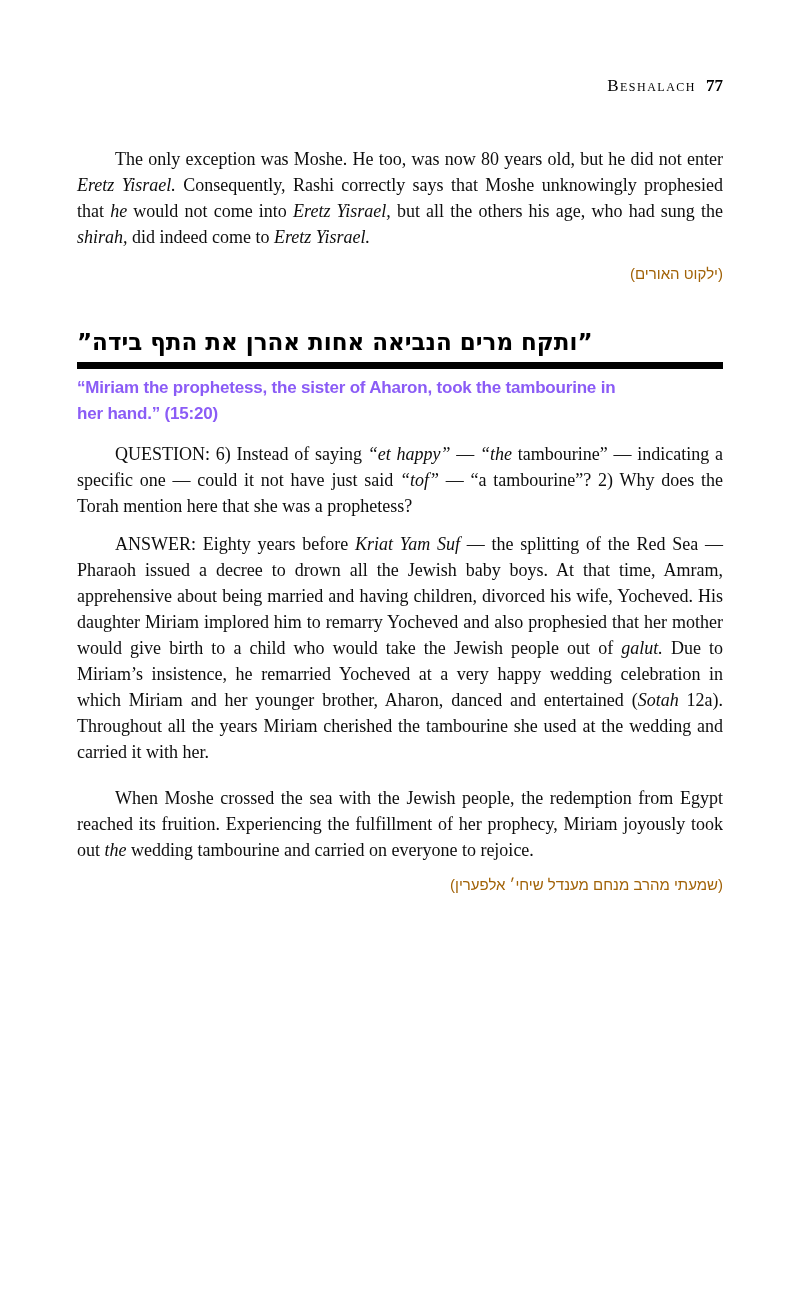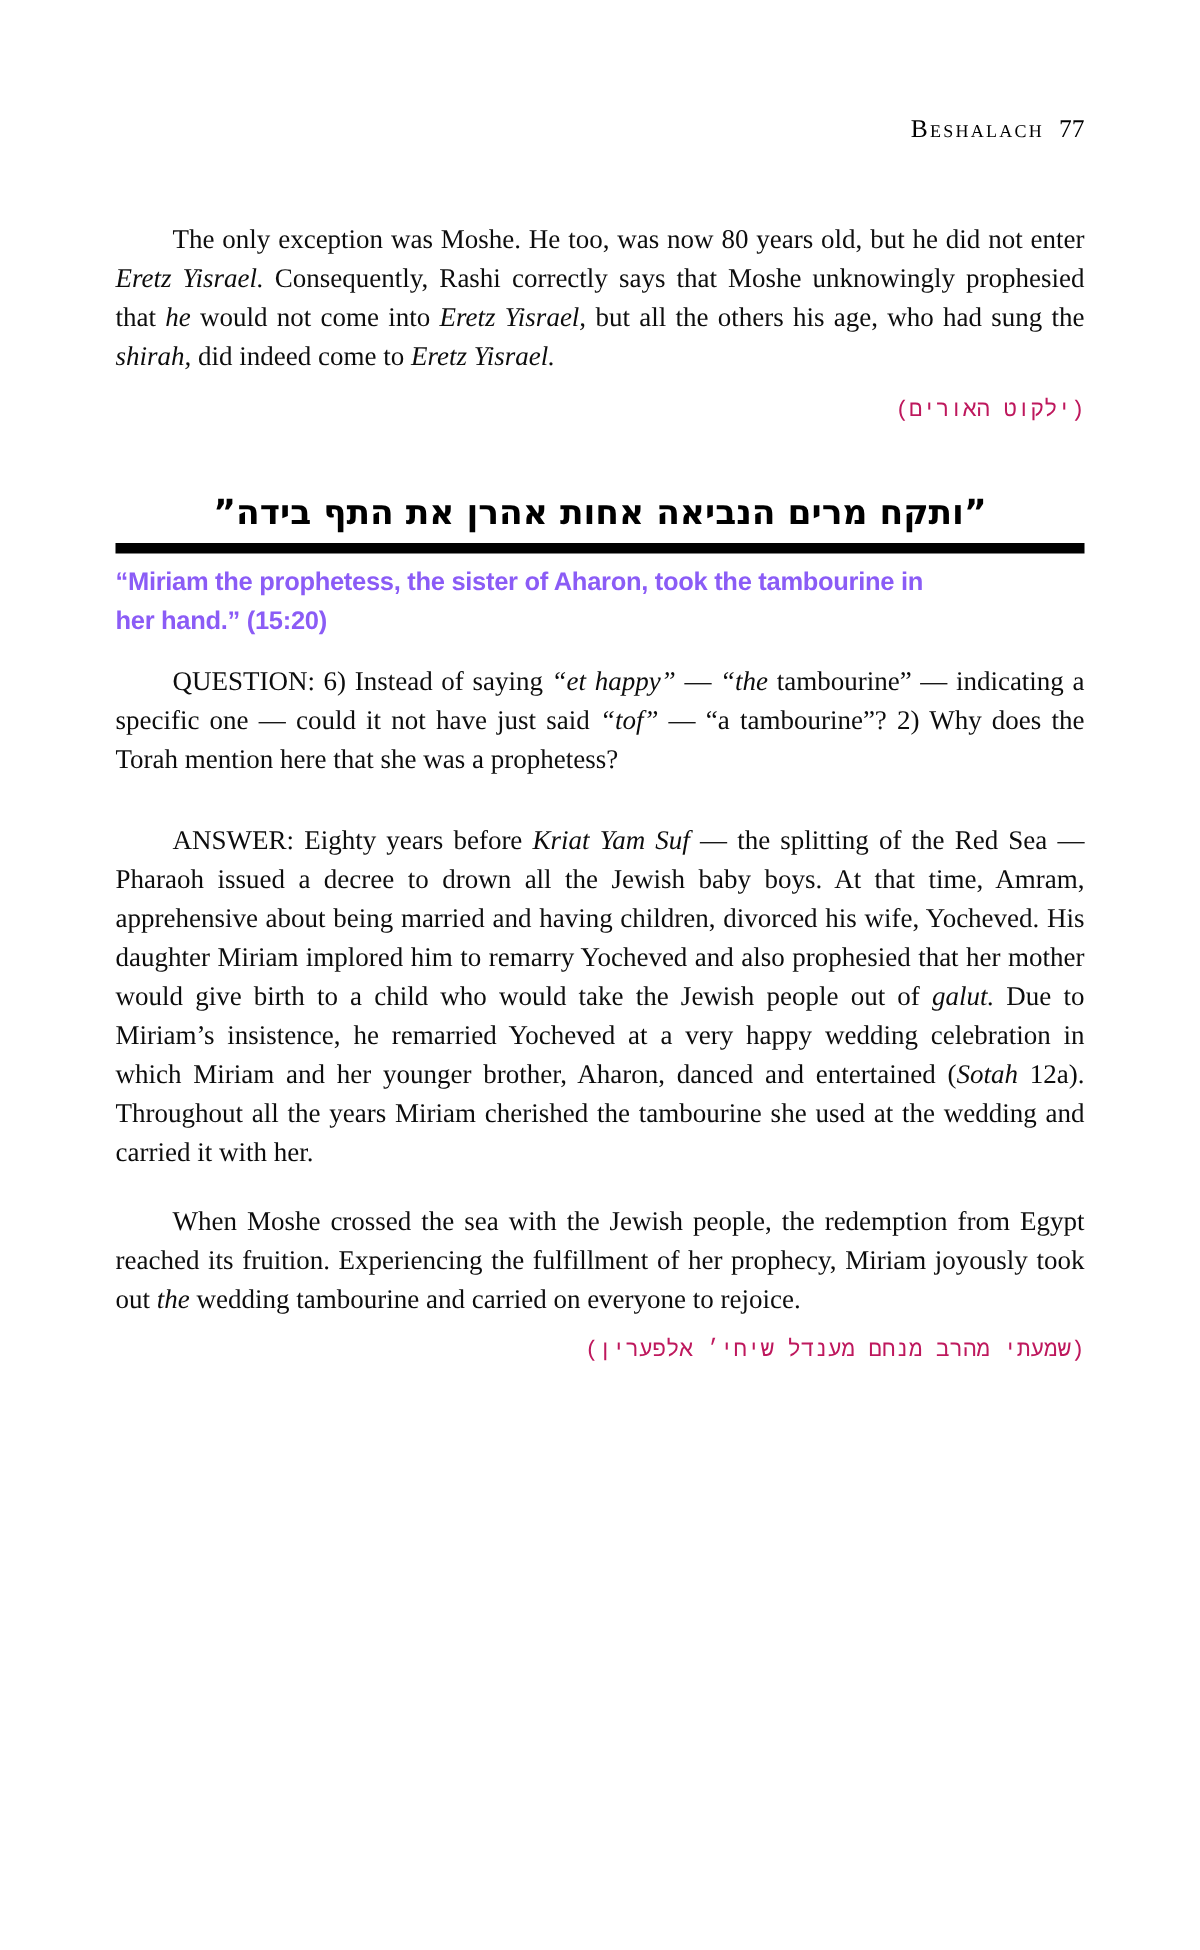--- a/index.html
+++ b/index.html
@@ -24,50 +24,50 @@
     font-size: 17px;
     line-height: 20px;
     white-space: nowrap;
   }
   .running-header .sec {
     font-variant: small-caps;
     letter-spacing: 1.5px;
     text-align: center;
   }
   .running-header .pg {
-    font-weight: 400;
+    font-weight: 700;
     margin-left: 10px;
   }
   .body-para {
     margin: 0;
     font-size: 18px;
     line-height: 26px;
     text-align: justify;
     text-indent: 38px;
     color: #0d0d0d;
   }
   .body-para em { }
   .p-intro      { margin-top: 50px; }
   .p-question   { margin-top: 14px; }
-  .p-answer     { margin-top: 28px; }
+  .p-answer     { margin-top: 12px; }
   .p-conclusion { margin-top: 20px; }
   .citation {
     direction: rtl;
     text-align: left; 
     text-align: right;
     font-size: 15px;
     line-height: 20px;
-    font-family: Liberation Mono, monospace;
-    color: #be185d;
+    font-family: Liberation Sans, sans-serif;
+    color: #a16207;
   }
   .cite1 { margin-top: 14px; }
   .cite2 { margin-top: 12px; }
   .hebrew-verse {
     direction: rtl;
-    text-align: center;
+    text-align: left;
     margin: 42px 0 0 0;
     font-family: "DejaVu Sans", sans-serif;
     font-weight: 700;
     font-size: 23px;
     line-height: 32px;
     color: #000000;
   }
   .rule {
     margin-top: 4px;
     height: 7px;

